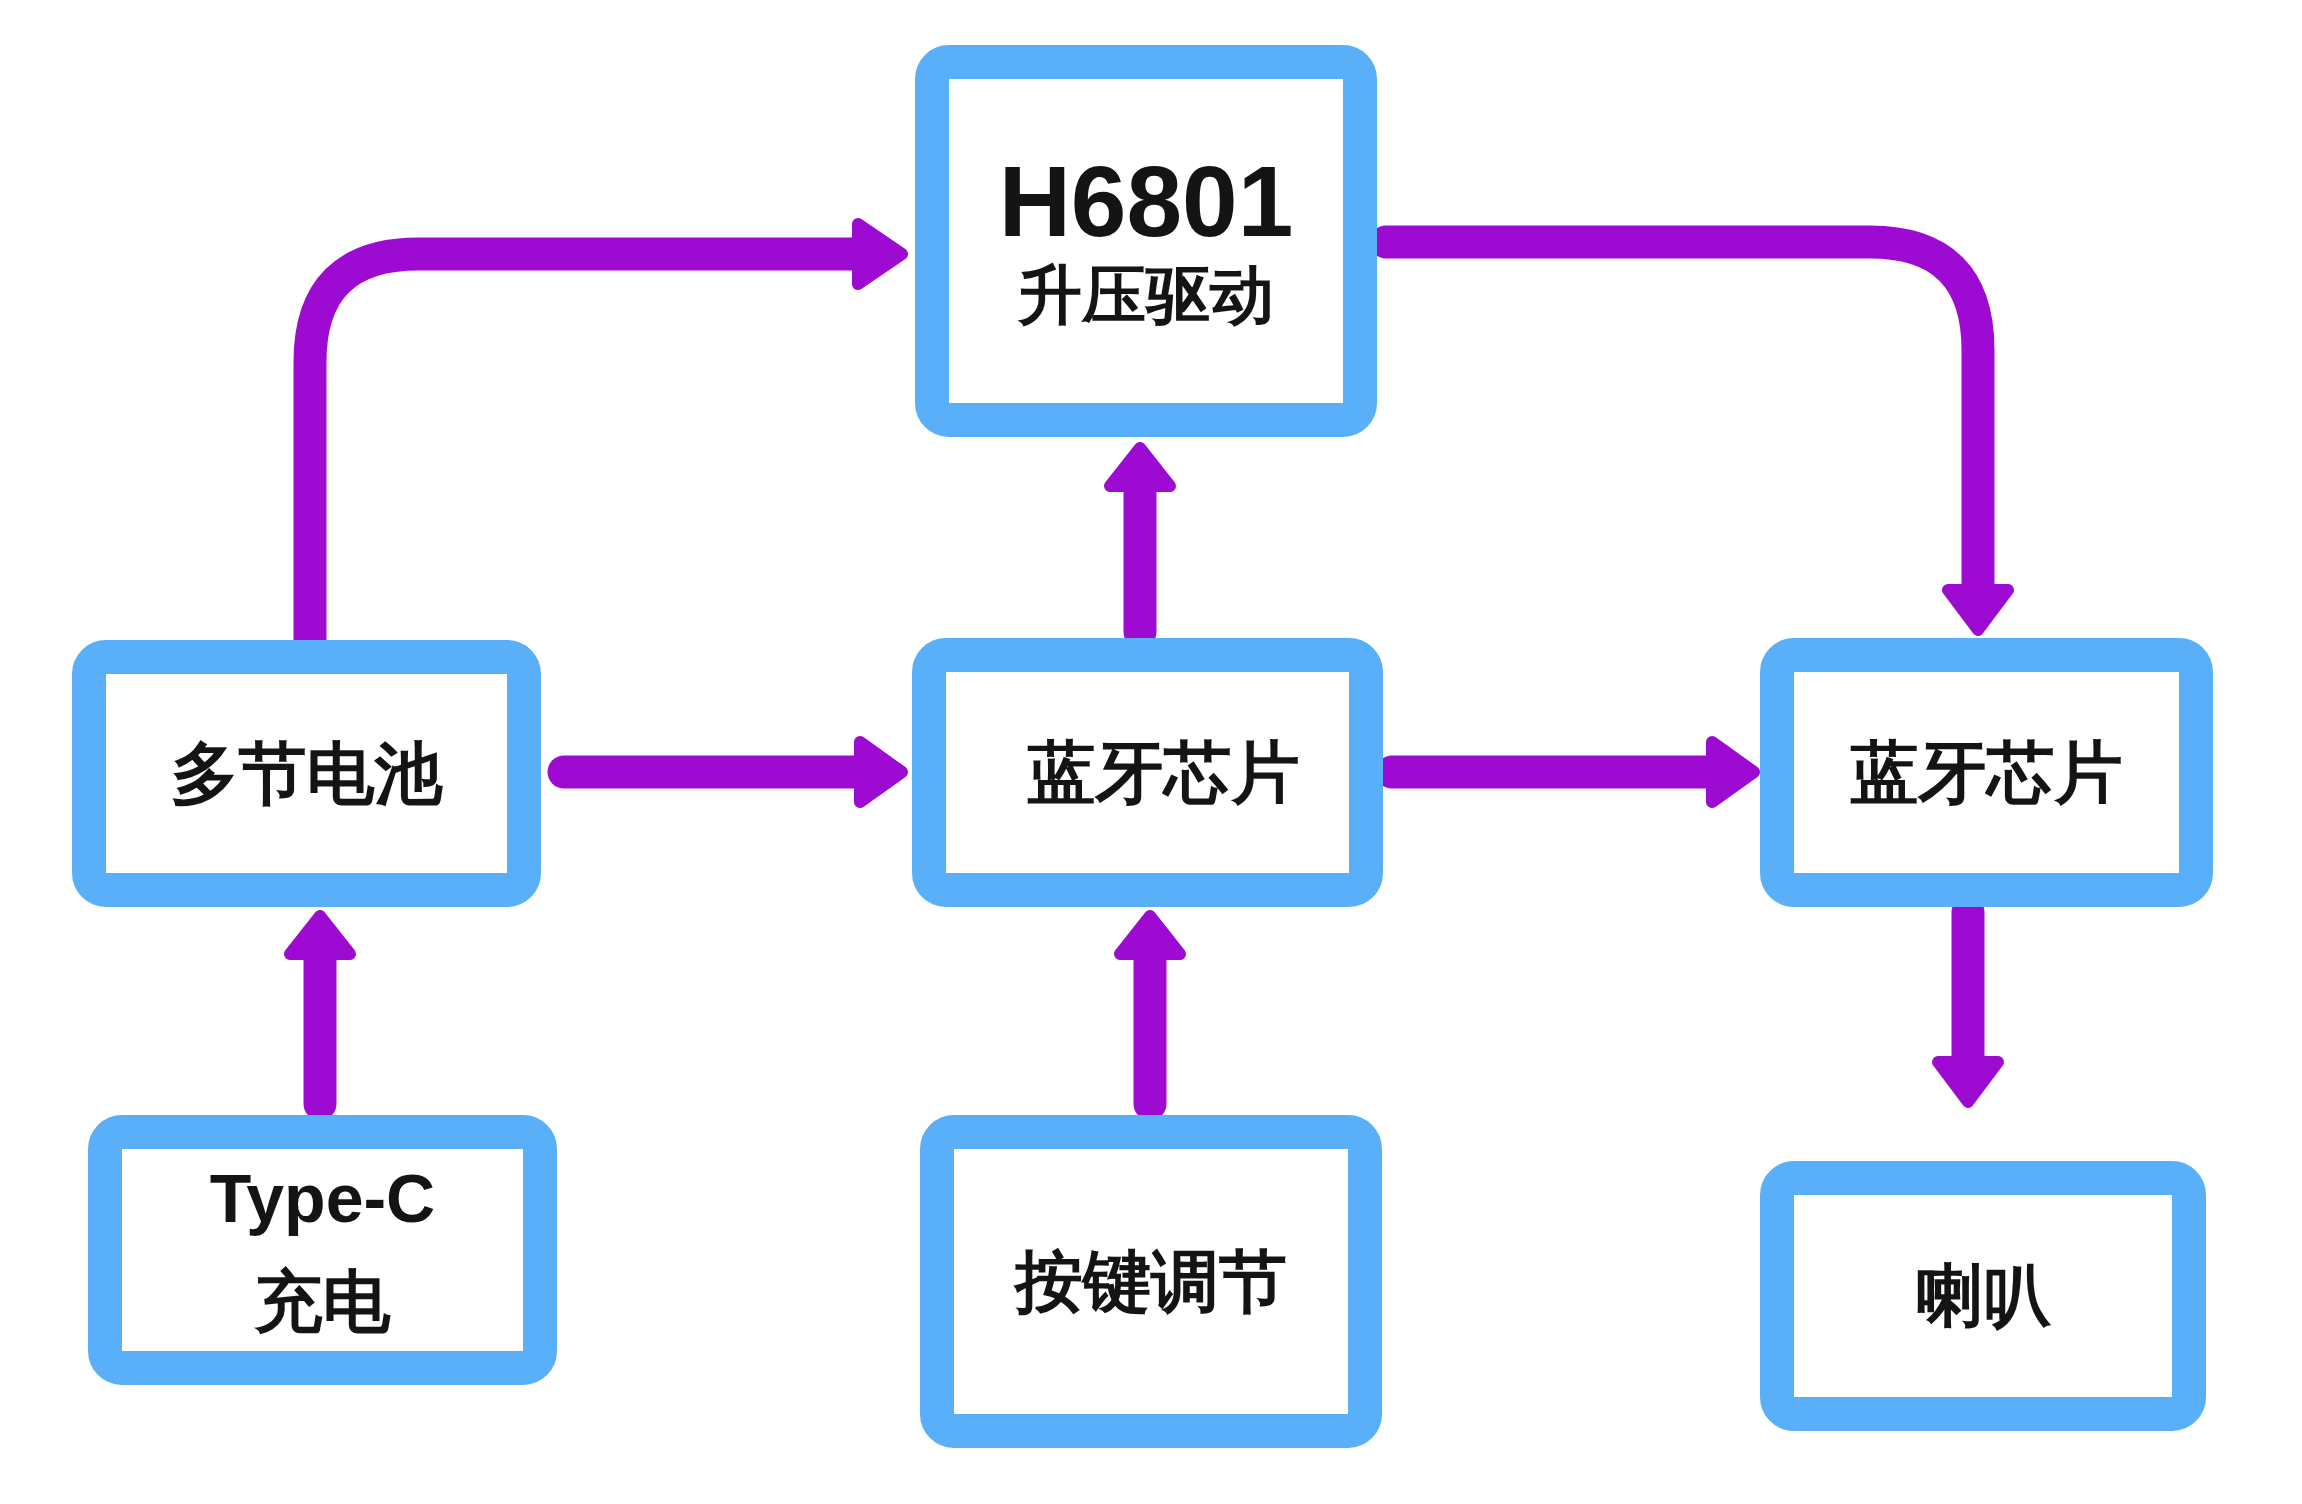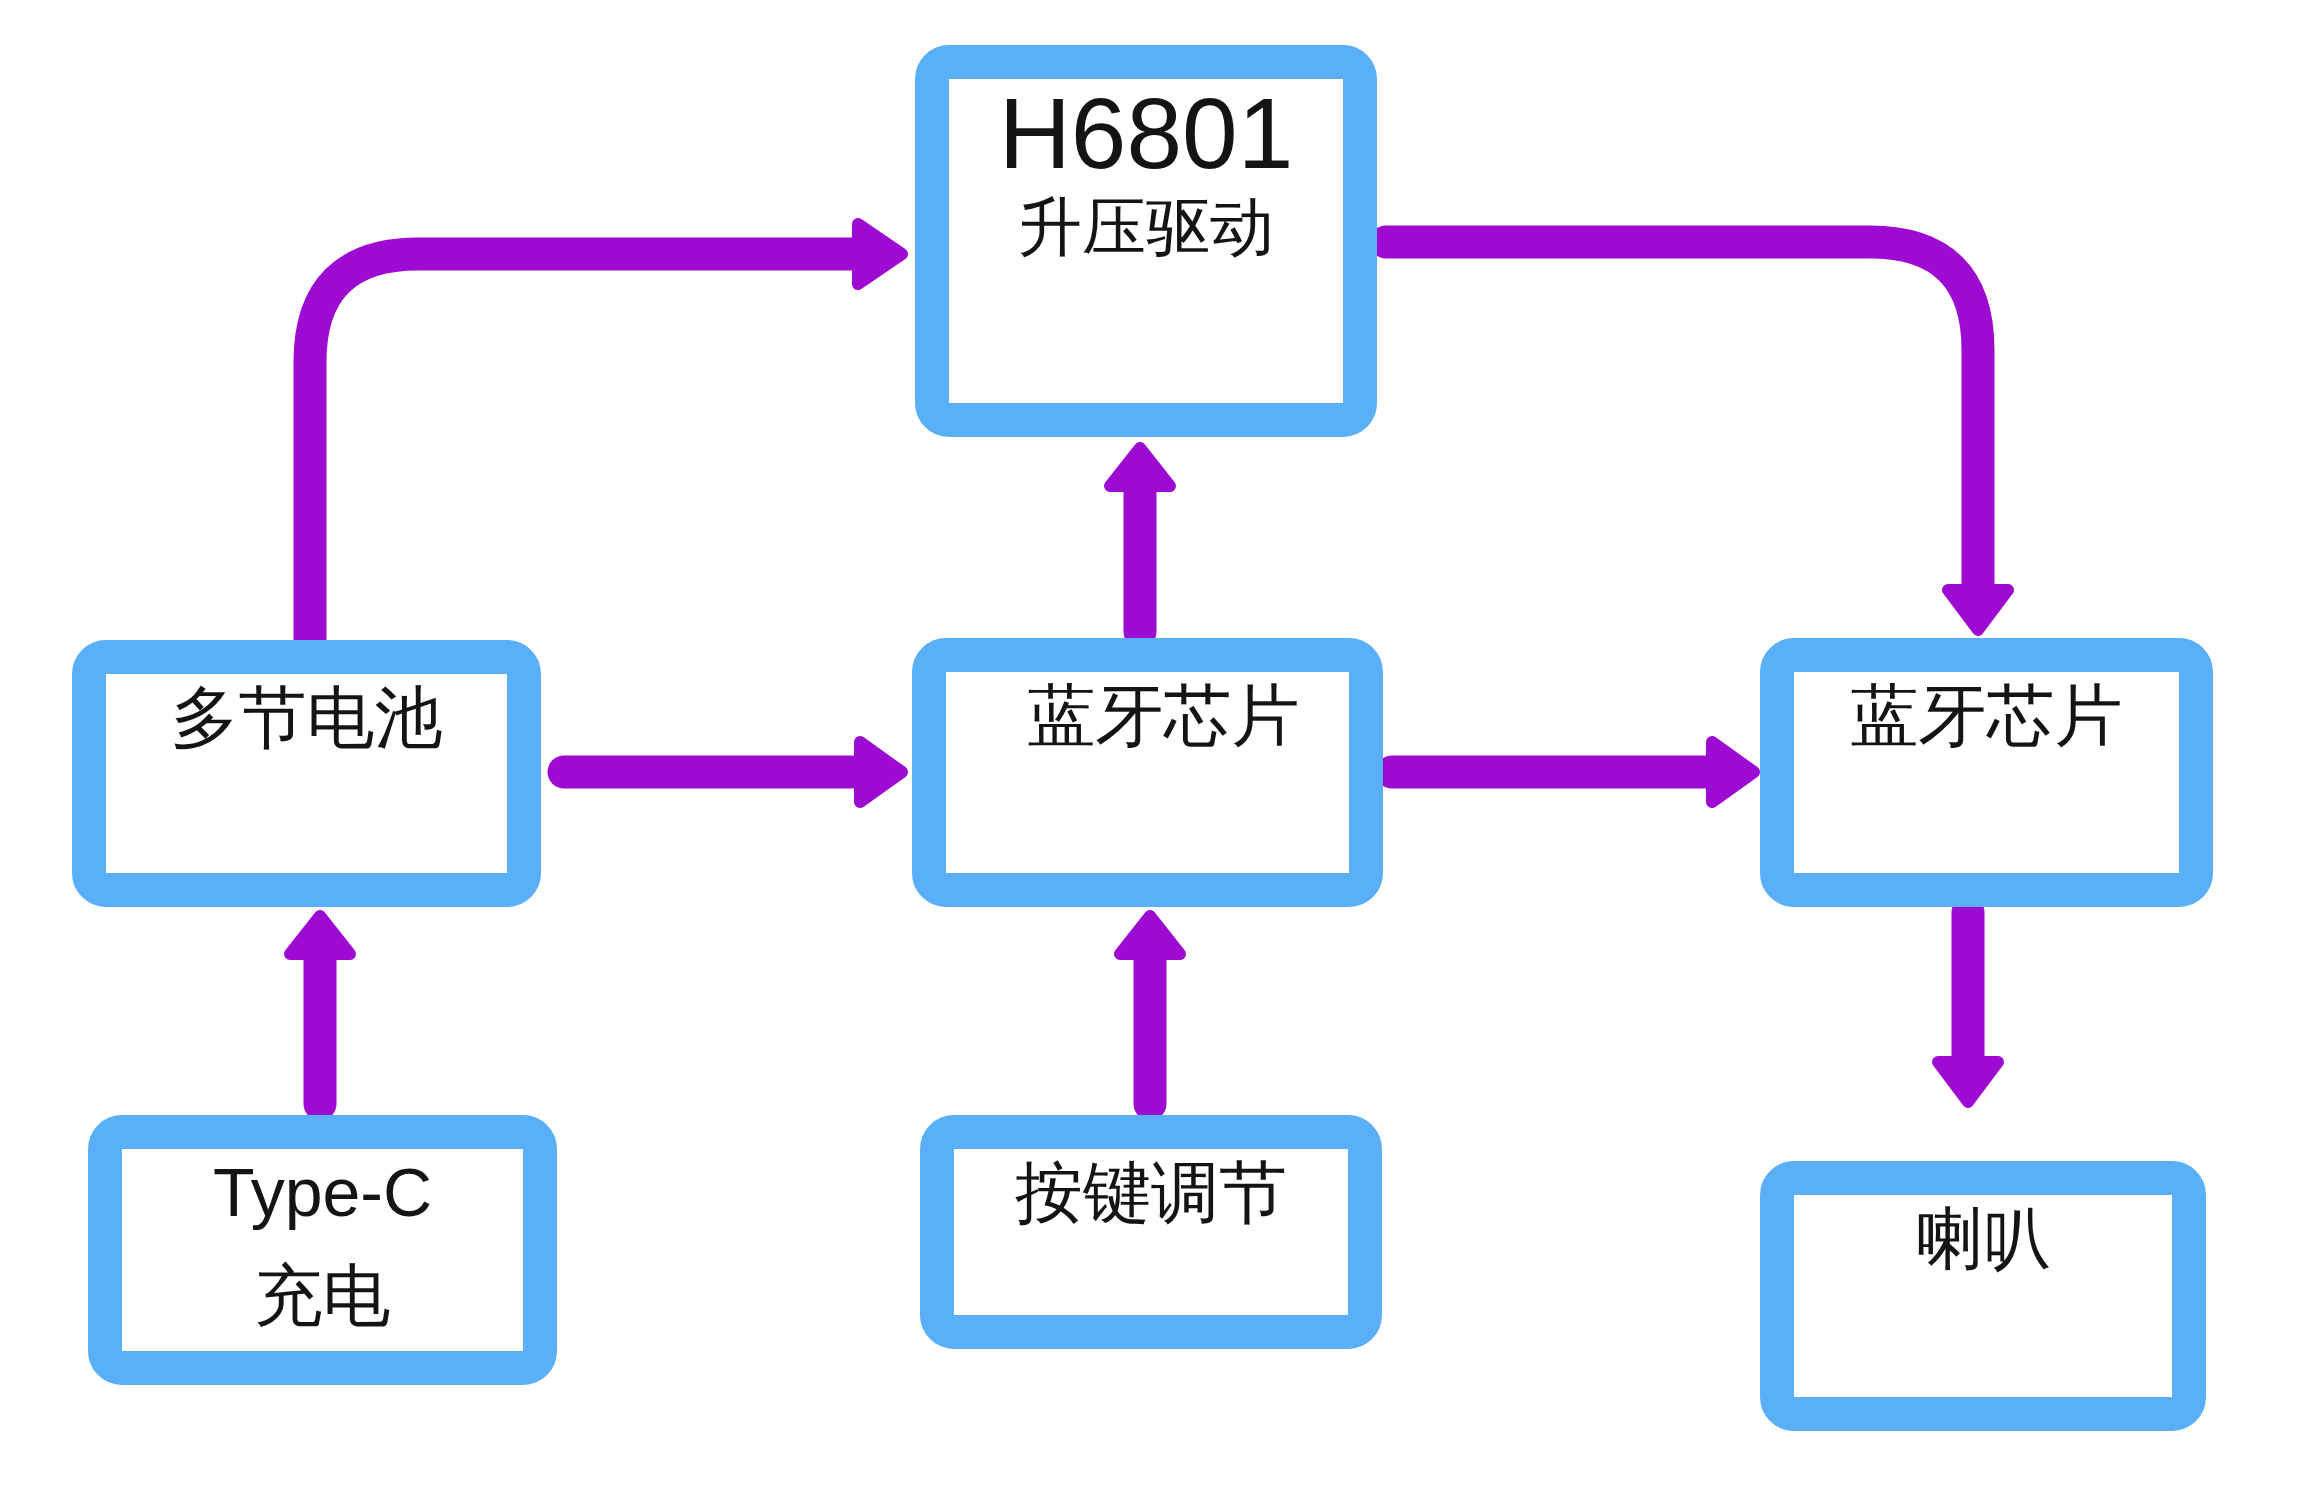--- a/index.html
+++ b/index.html
@@ -41,23 +41,23 @@
   }
   .node {
     position: absolute;
     box-sizing: border-box;
     background: #ffffff;
     border: 34px solid var(--box-border);
     border-radius: 34px;
     display: flex;
     flex-direction: column;
     align-items: center;
-    justify-content: flex-start;
+    justify-content: center;
     color: var(--text);
-    font-weight: 400;
+    font-weight: 700;
     text-align: center;
   }
   .node .label {
     font-size: 68px;
     line-height: 1.28;
     white-space: nowrap;
   }
   .node .title-big {
     font-size: 100px;
     line-height: 1.08;
@@ -67,21 +67,21 @@
     font-size: 64px;
     line-height: 1.25;
     white-space: nowrap;
   }
   
   #node-h6801    { left: 915px;  top: 45px;   width: 462px; height: 392px; }
   #node-battery  { left: 72px;   top: 640px;  width: 469px; height: 267px; }
   #node-bluetooth{ left: 912px;  top: 638px;  width: 471px; height: 269px; padding-left: 32px; }
   #node-amplifier{ left: 1760px; top: 638px;  width: 453px; height: 269px; }
   #node-typec    { left: 88px;   top: 1115px; width: 469px; height: 270px; gap: 16px; }
-  #node-buttons  { left: 920px;  top: 1115px; width: 462px; height: 234px; }
+  #node-buttons  { left: 920px;  top: 1115px; width: 462px; height: 333px; }
   #node-speaker  { left: 1760px; top: 1161px; width: 446px; height: 270px; }
 </style>
 </head>
 <body>
 
 <div id="canvas" style="--box-border: #5AB0F8; --arrow: #9D0BD2; --text: #141414; --background: #FFFFFF;">
 
   <svg id="arrow-layer" viewBox="0 0 2302 1504" xmlns="http://www.w3.org/2000/svg">
 
     <g>

